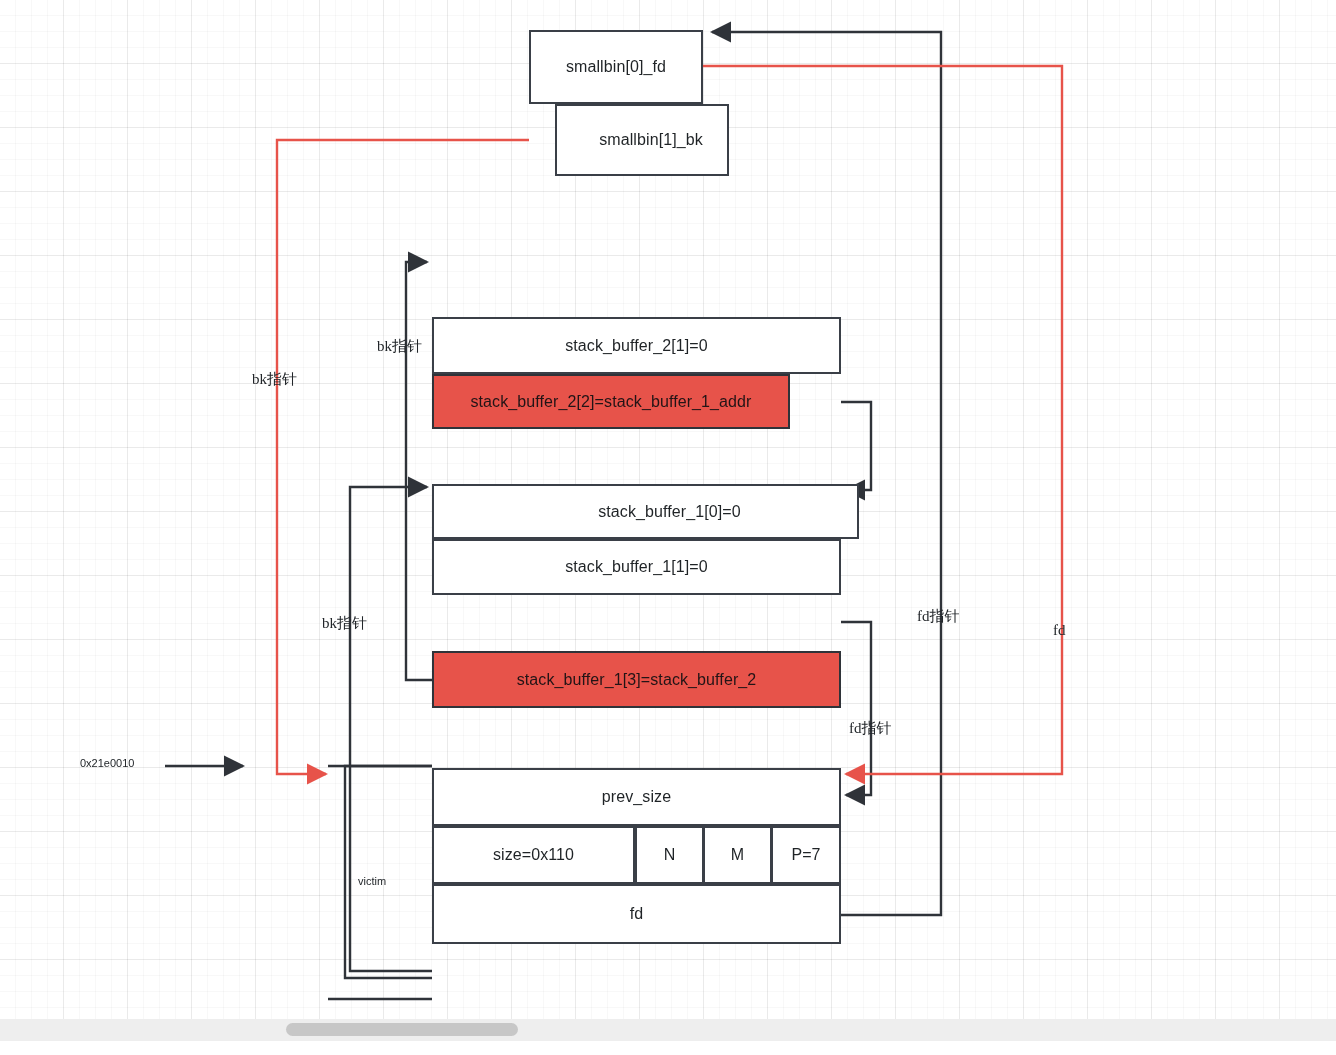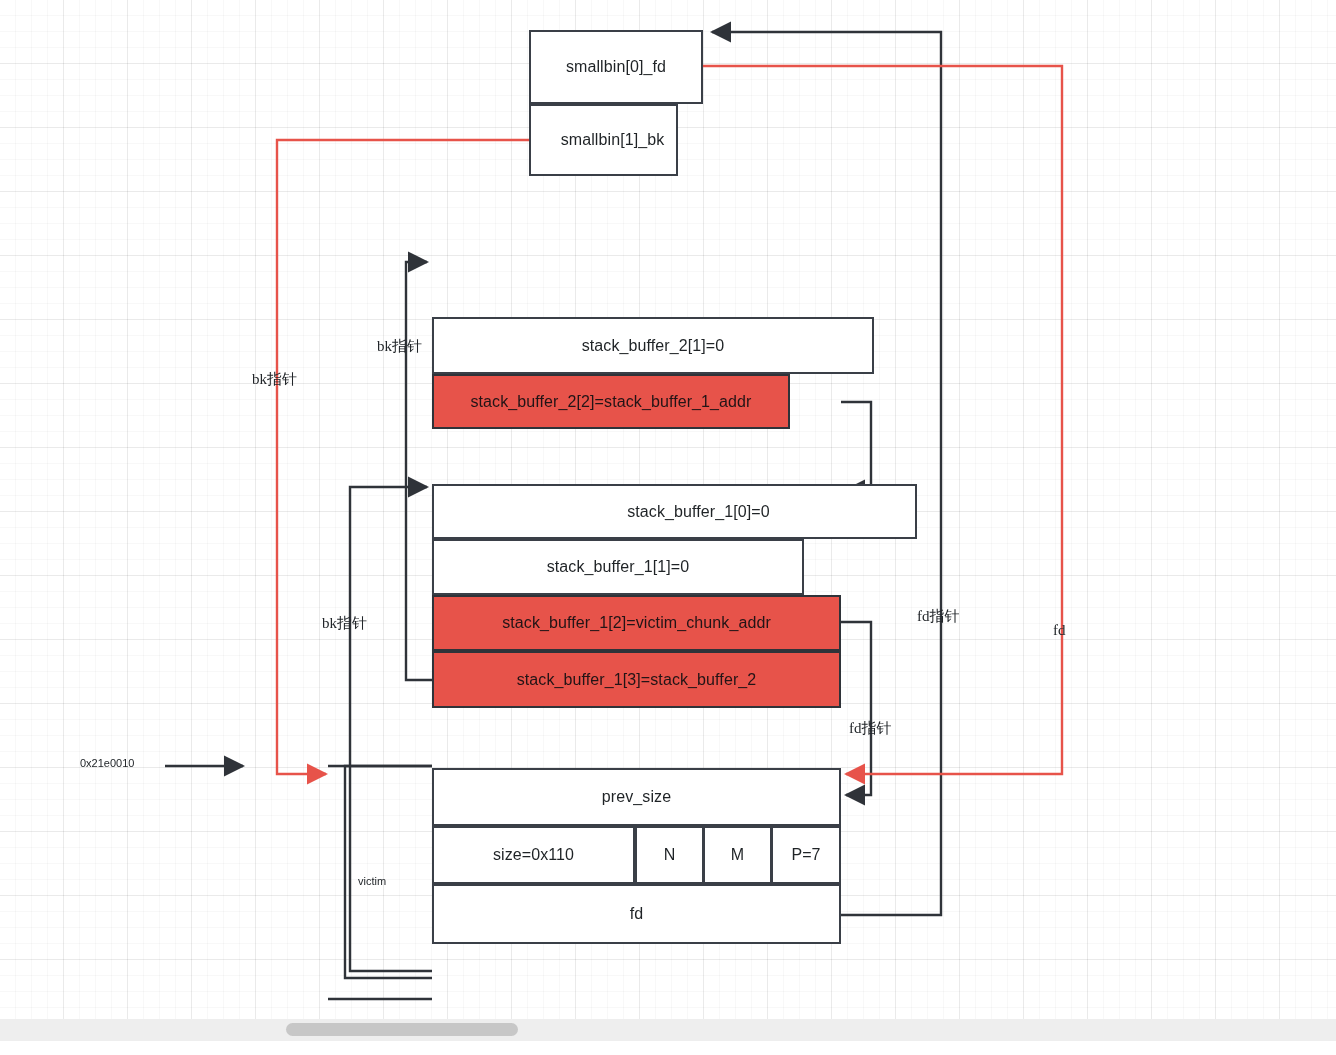--- a/index.html
+++ b/index.html
@@ -94,39 +94,36 @@
 
       <path d="M 702 66 L 1062 66 L 1062 774 L 846 774" marker-end="url(#arrR)"></path>
 
       <path d="M 529 140 L 277 140 L 277 774 L 326 774" marker-end="url(#arrR)"></path>
     </g>
   </svg>
 
   <div class="box" style="left:529px;top:30px;width:174px;height:74px;">
     <span>smallbin[0]_fd</span>
   </div>
-  <div class="box" style="left:529px;top:104px;width:149px;height:72px;padding-left:18px;">
+  <div class="box" style="left:555px;top:104px;width:174px;height:72px;padding-left:18px;">
     <span>smallbin[1]_bk</span>
   </div>
 
-  <div class="box" style="left:432px;top:317px;width:442px;height:57px;">
+  <div class="box" style="left:432px;top:317px;width:409px;height:57px;">
     <span>stack_buffer_2[1]=0</span>
   </div>
   <div class="box red" style="left:432px;top:374px;width:358px;height:55px;">
     <span>stack_buffer_2[2]=stack_buffer_1_addr</span>
   </div>
 
-  <div class="box" style="left:432px;top:484px;width:485px;height:55px;padding-left:48px;">
+  <div class="box" style="left:432px;top:484px;width:427px;height:55px;padding-left:48px;">
     <span>stack_buffer_1[0]=0</span>
   </div>
-  <div class="box" style="left:432px;top:539px;width:372px;height:56px;">
+  <div class="box" style="left:432px;top:539px;width:409px;height:56px;">
     <span>stack_buffer_1[1]=0</span>
-  </div>
-  <div class="box red" style="left:432px;top:595px;width:409px;height:56px;">
-    <span>stack_buffer_1[2]=victim_chunk_addr</span>
   </div>
   <div class="box red" style="left:432px;top:651px;width:409px;height:57px;">
     <span>stack_buffer_1[3]=stack_buffer_2</span>
   </div>
 
   <div class="box" style="left:432px;top:768px;width:409px;height:58px;">
     <span>prev_size</span>
   </div>
 
   <div class="box" style="left:432px;top:826px;width:203px;height:58px;">

